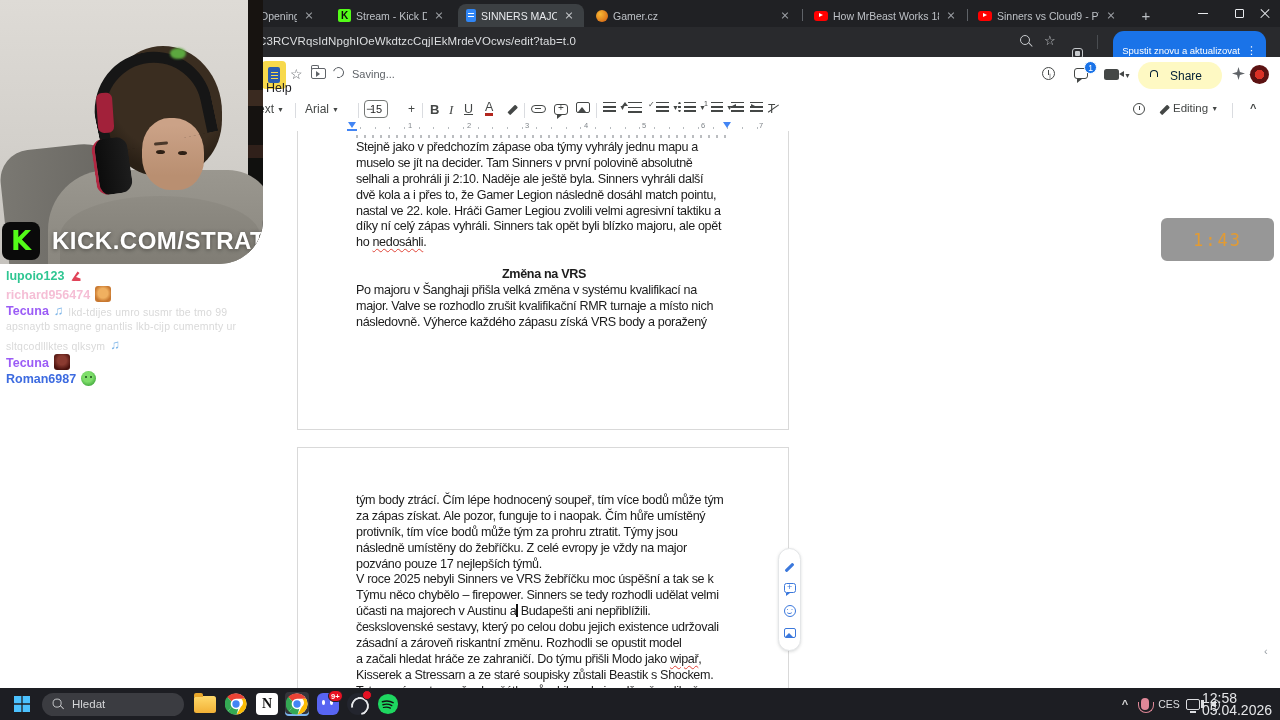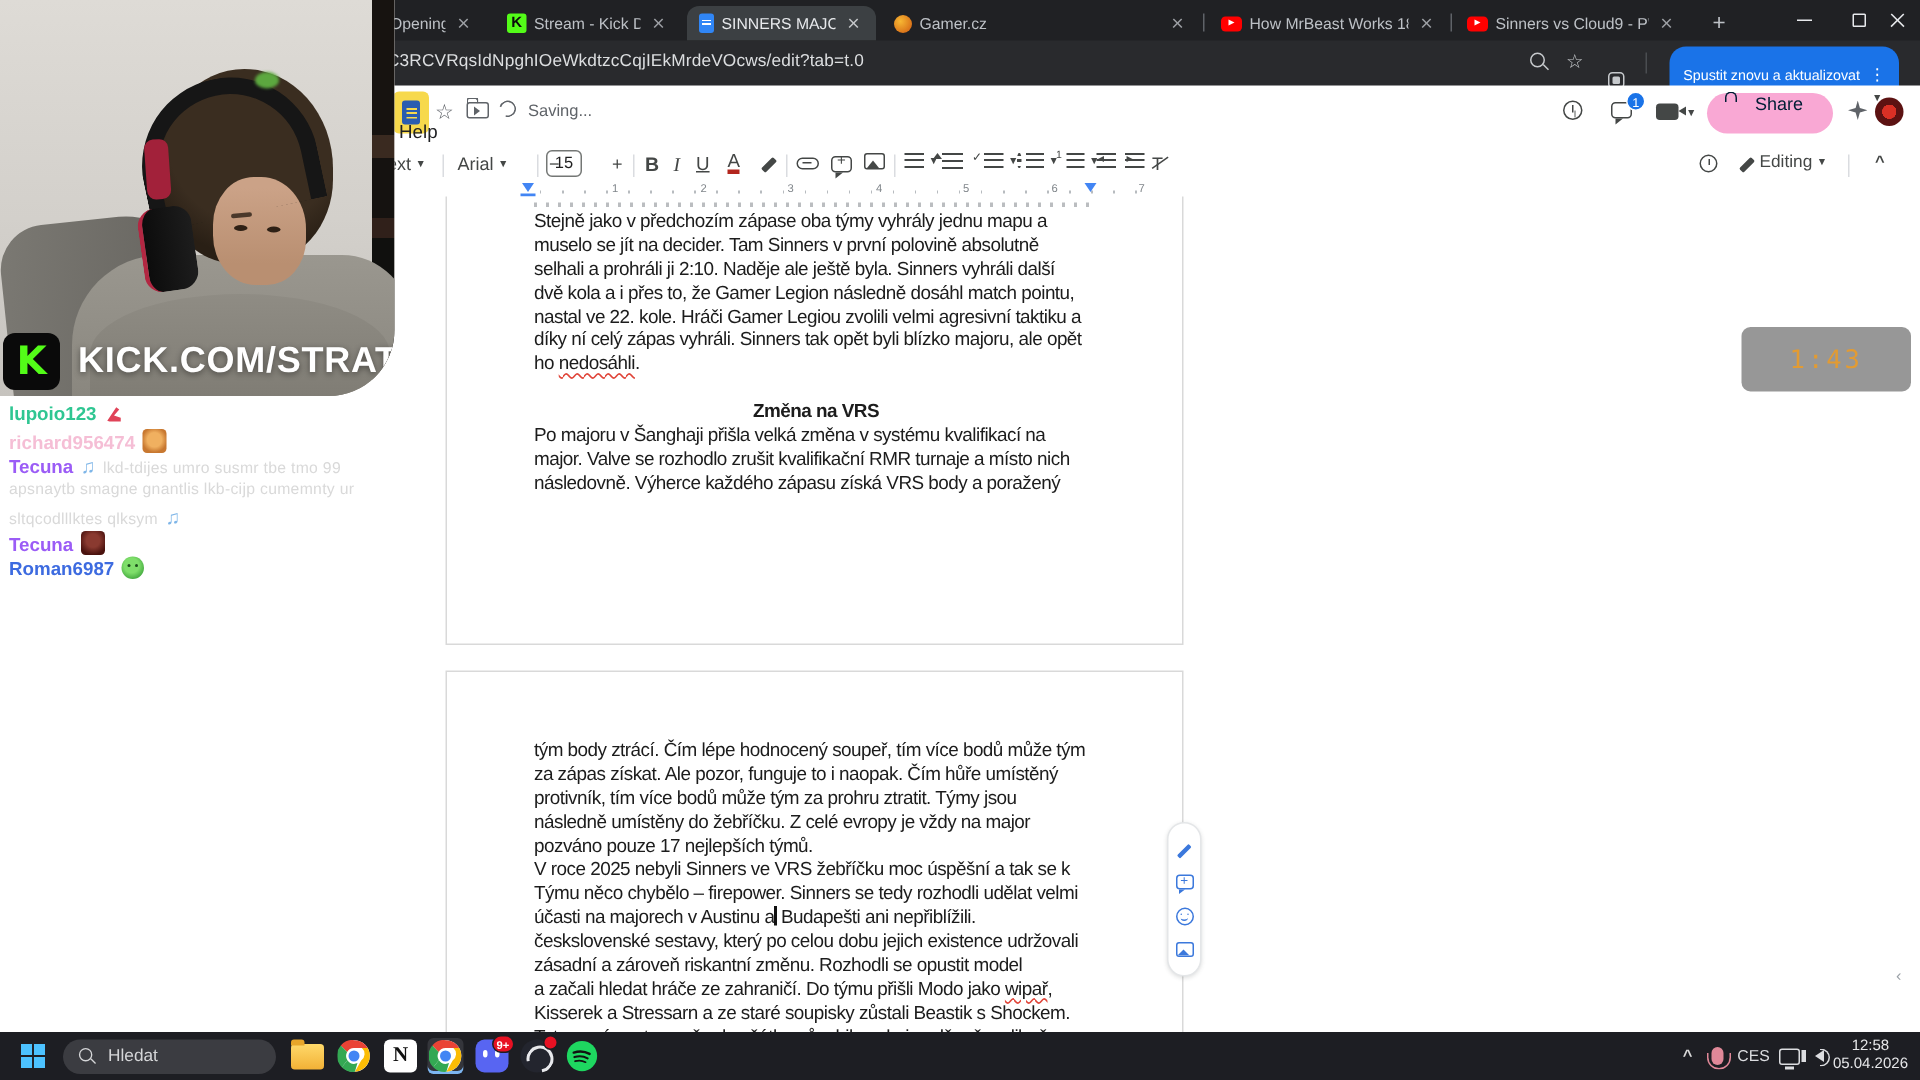--- a/index.html
+++ b/index.html
@@ -63,21 +63,21 @@
 .saving{left:352px;top:11px;font-size:11px;color:#5f6368}
 .helpmenu{left:262px;top:22px;font-size:12.5px;color:#202124;padding:2px 4px}
 .i-hist{width:13px;height:13px;border:1.5px solid #444746;border-radius:50%;position:relative}
 .i-hist::after{content:"";position:absolute;left:5px;top:2px;width:1.4px;height:4.5px;background:#444746;box-shadow:1.5px 3.5px 0 -0.2px #444746}
 .i-cmt{width:14px;height:11px;border:1.5px solid #444746;border-radius:3px;position:relative}
 .i-cmt::after{content:"";position:absolute;left:2px;bottom:-5px;border-top:4px solid #444746;border-right:5px solid transparent}
 .i-cmt.plus::before{content:"+";position:absolute;left:3px;top:-3px;font-size:10px;color:#444746}
 .badge1{position:absolute;width:13px;height:13px;border-radius:50%;background:#1a73e8;color:#fff;font-size:8.5px;display:flex;align-items:center;justify-content:center;border:1.5px solid #fff}
 .i-cam{width:15px;height:11px;border-radius:2.5px;background:#444746;position:relative}
 .i-cam::after{content:"";position:absolute;right:-5px;top:2px;border-left:5px solid #444746;border-top:3.5px solid transparent;border-bottom:3.5px solid transparent;transform:scaleX(-1)}
-.sharepill{position:absolute;left:1138px;top:5px;width:84px;height:27px;border-radius:14px;background:#f9a8d4;color:#001d35;display:flex;gap:22px;padding:0 10px;font-size:12px}
+.sharepill{position:absolute;left:1138px;top:5px;width:84px;height:27px;border-radius:14px;background:#fef9c3;color:#001d35;display:flex;align-items:center;gap:22px;padding:0 10px;font-size:12px}
 .i-lock{width:9px;height:7px;background:#001d35;border-radius:1.5px;position:relative;margin-top:3px}
 .i-lock::before{content:"";position:absolute;left:1.5px;top:-4px;width:6px;height:6px;border:1.5px solid #001d35;border-bottom:none;border-radius:4px 4px 0 0}
 .sharediv{width:1px;height:16px;background:#94b8d1;margin-left:2px}
 .i-spark{width:13px;height:13px;background:#5f6368;clip-path:polygon(50% 0,61% 39%,100% 50%,61% 61%,50% 100%,39% 61%,0 50%,39% 39%)}
 .avat18{width:19px;height:19px;border-radius:50%;background:radial-gradient(circle at 50% 50%,#d93025 0 35%,#5c1212 36%)}
 
 
 .tb-item{position:absolute;top:45px;color:#444746;font-size:12px;display:flex;align-items:center;gap:3px}
 .tbsep{position:absolute;top:46px;width:1px;height:15px;background:#dadce0}
 .carr{font-size:7px;color:#444746}
@@ -196,21 +196,21 @@
 .folder{width:22px;height:17px;position:relative;background:linear-gradient(180deg,#ffd96a,#f2b136);border-radius:2.5px}
 .folder::before{content:"";position:absolute;left:0;top:-3px;width:9px;height:4px;background:#e8a62a;border-radius:2px 2px 0 0}
 .obsico{width:22px;height:22px;border-radius:50%;background:#23252e;position:relative}
 .obsico::after{content:"";position:absolute;left:4px;top:4px;width:14px;height:14px;border:2.2px solid #e8e9ec;border-radius:50%;border-bottom-color:transparent;transform:rotate(35deg)}
 .discord{width:22px;height:22px;border-radius:6px;background:#5865f2;position:relative}
 .discord::after{content:"";position:absolute;left:5px;top:7px;width:3.4px;height:4.5px;border-radius:50%;background:#fff;box-shadow:8px 0 0 #fff}
 .badge{position:absolute;border-radius:7px;background:#e81123;color:#fff;font-size:7.5px;font-weight:bold;display:flex;align-items:center;justify-content:center;border:1.5px solid #1d1e23}
 .bdg-disc{left:328px;top:2px;min-width:14px;height:12px;padding:0 2px}
 .bdg-dot{left:362px;top:2px;width:10px;height:10px}
 .trayi{position:absolute;top:0;height:32px;display:flex;align-items:center;justify-content:center;color:#dcdde0}
-.clock{position:absolute;right:8px;top:4px;text-align:center;font-size:10px;line-height:12px;color:#e6e7e9}
+.clock{position:absolute;right:8px;top:4px;text-align:left;font-size:14px;line-height:12px;color:#e6e7e9}
 .spk{width:0;height:0;border-top:4px solid transparent;border-bottom:4px solid transparent;border-right:6px solid #dcdde0;position:relative}
 .spk::before{content:"";position:absolute;left:-9px;top:-4px;width:3px;height:8px;background:#dcdde0}
 .spk::after{content:"";position:absolute;left:3px;top:-5px;width:6px;height:10px;border:1.6px solid #dcdde0;border-left:none;border-radius:0 7px 7px 0}
 .netic{width:14px;height:11px;border:1.4px solid #dcdde0;border-radius:2px;position:relative}
 .netic::after{content:"";position:absolute;left:3px;bottom:-4px;width:6px;height:1.4px;background:#dcdde0;box-shadow:0 -2px 0 -0px transparent}
 .micic{width:8px;height:12px;border-radius:4px;background:#e08898;position:relative}
 .micic::after{content:"";position:absolute;left:-3px;top:4px;width:14px;height:10px;border:1.6px solid #e08898;border-top:none;border-radius:0 0 8px 8px}
 </style>
 </head>
 <body>

